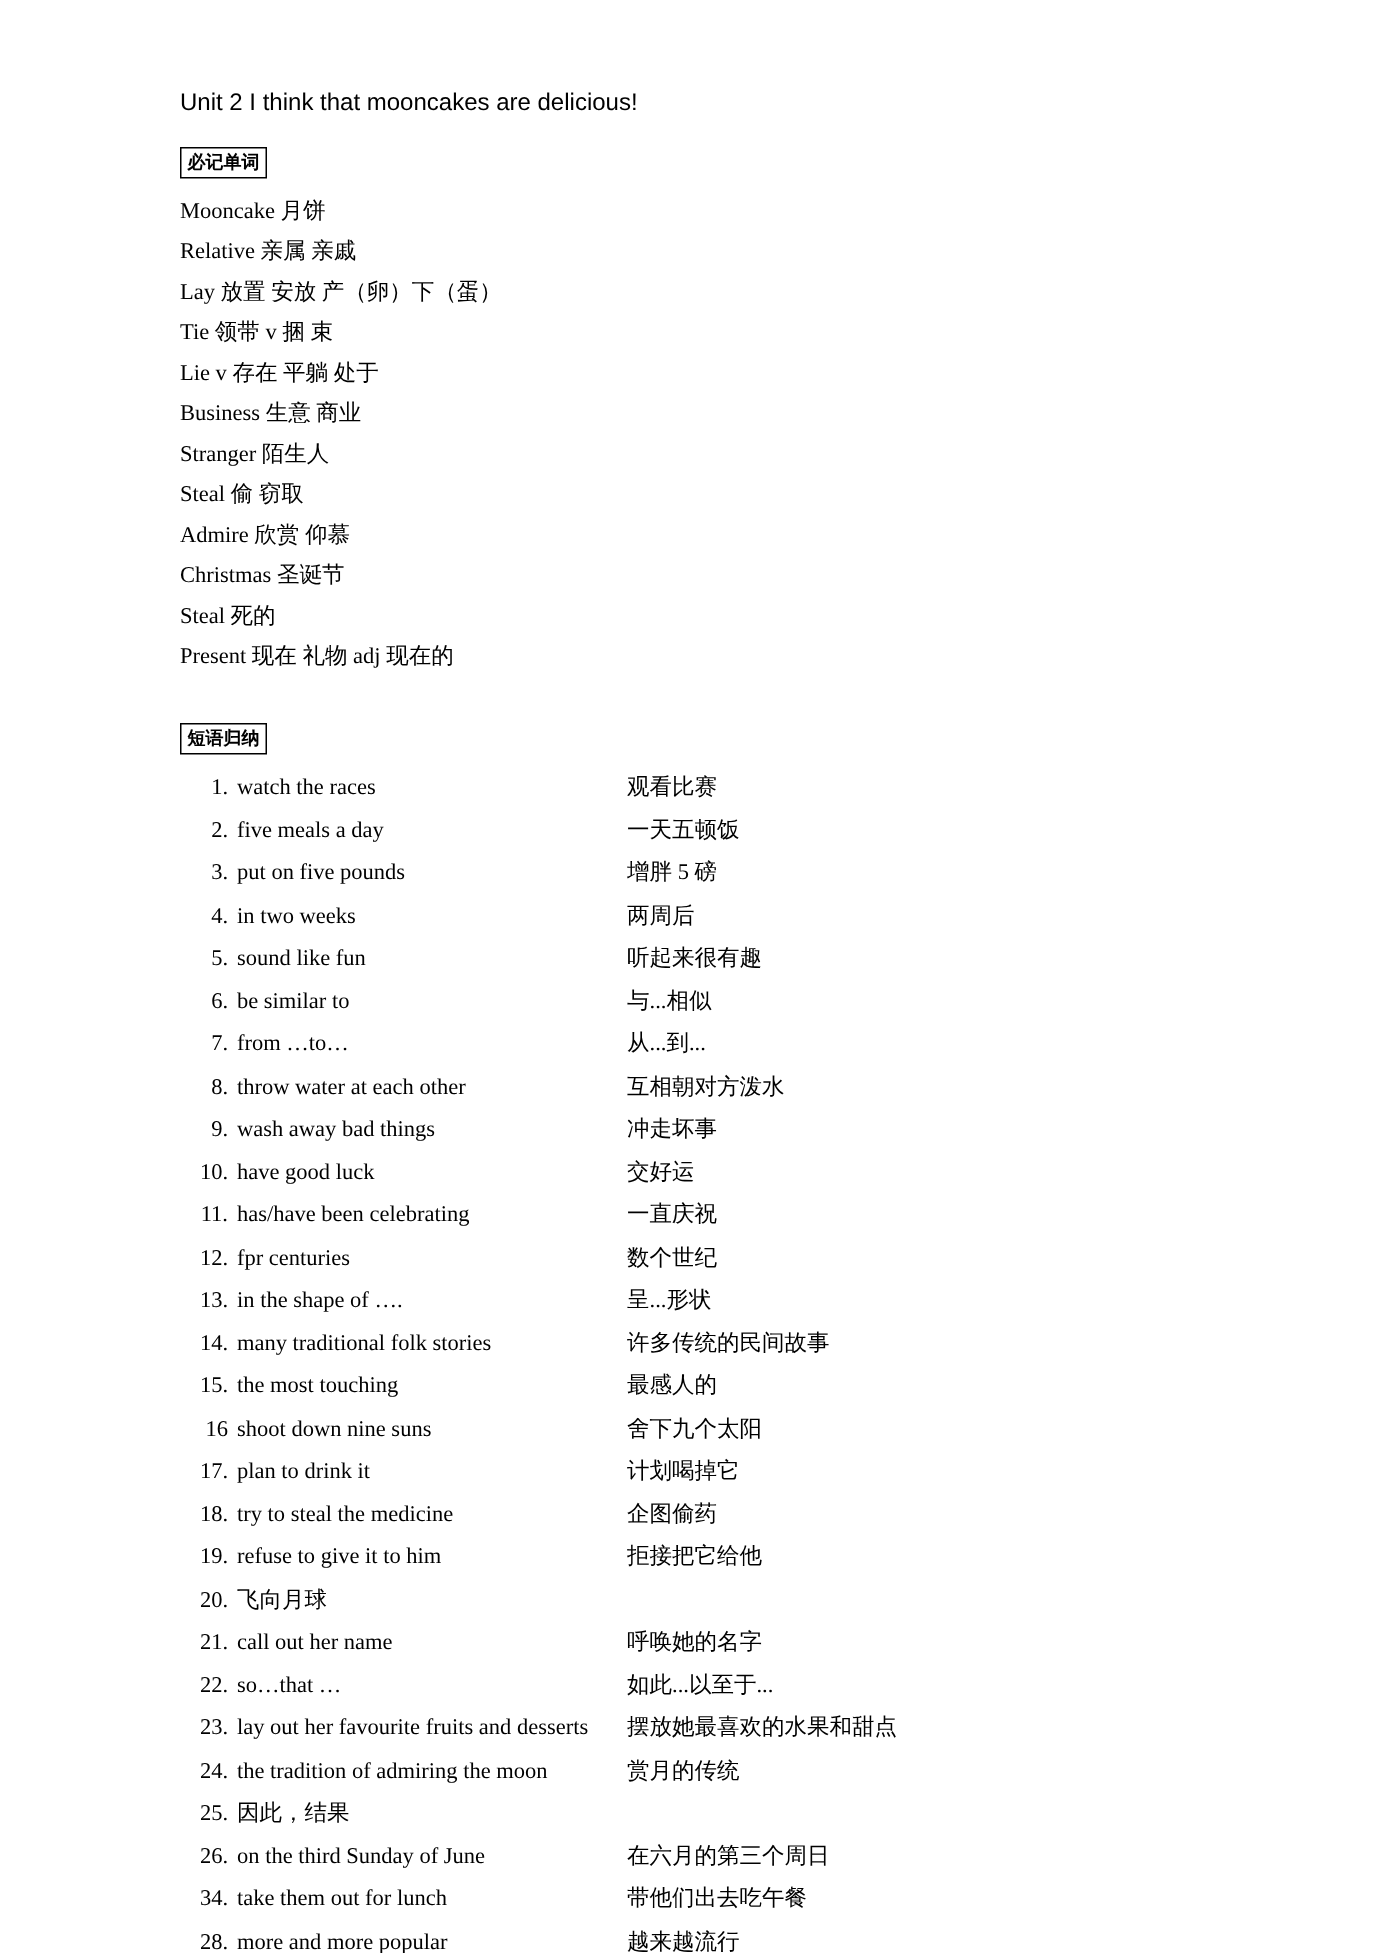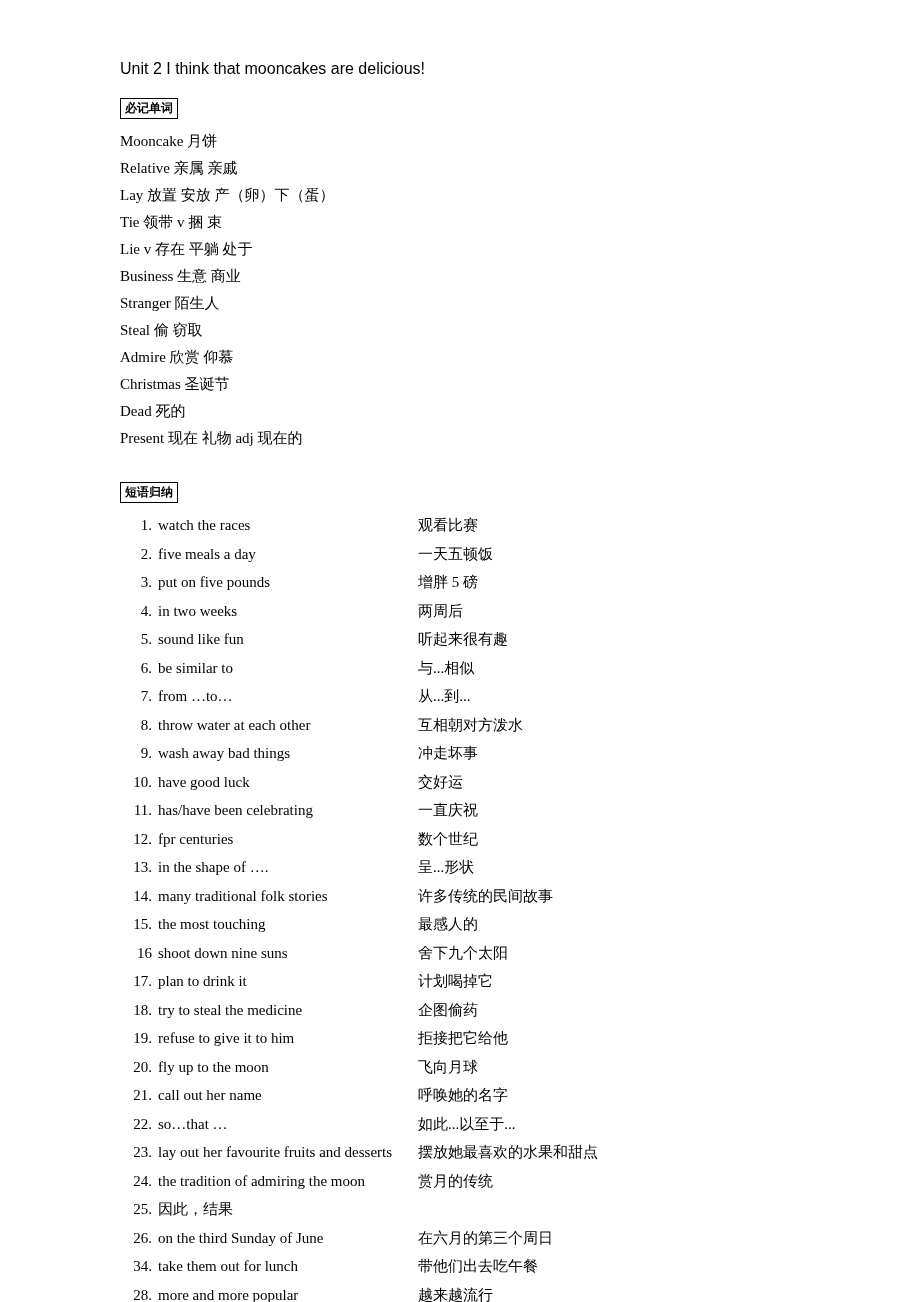--- a/index.html
+++ b/index.html
@@ -74,21 +74,21 @@
     <li>Mooncake  月饼</li>
     <li>Relative  亲属  亲戚</li>
     <li>Lay  放置  安放  产（卵）下（蛋）</li>
     <li>Tie  领带  v  捆  束</li>
     <li>Lie v  存在  平躺  处于</li>
     <li>Business  生意  商业</li>
     <li>Stranger  陌生人</li>
     <li>Steal  偷  窃取</li>
     <li>Admire  欣赏  仰慕</li>
     <li>Christmas    圣诞节</li>
-    <li>Dead  死的</li>
+    <li>Steal  死的</li>
     <li>Present  现在  礼物  adj  现在的</li>
   </ul>
 
 <div class="section-heading">短语归纳</div>
 
 <ul class="phrases-list" id="phrases-list">
     <li>
       <span class="phrase-num">1.</span>
       <span class="phrase-en">watch the races</span>
       <span class="phrase-zh">观看比赛</span>
@@ -178,21 +178,20 @@
       <span class="phrase-en">try to steal the medicine</span>
       <span class="phrase-zh">企图偷药</span>
     </li>
     <li>
       <span class="phrase-num">19.</span>
       <span class="phrase-en">refuse to give it to him</span>
       <span class="phrase-zh">拒接把它给他</span>
     </li>
     <li>
       <span class="phrase-num">20.</span>
-      <span class="phrase-en">fly up to the moon</span>
       <span class="phrase-zh">飞向月球</span>
     </li>
     <li>
       <span class="phrase-num">21.</span>
       <span class="phrase-en">call out her name</span>
       <span class="phrase-zh">呼唤她的名字</span>
     </li>
     <li>
       <span class="phrase-num">22.</span>
       <span class="phrase-en">so…that …</span>

